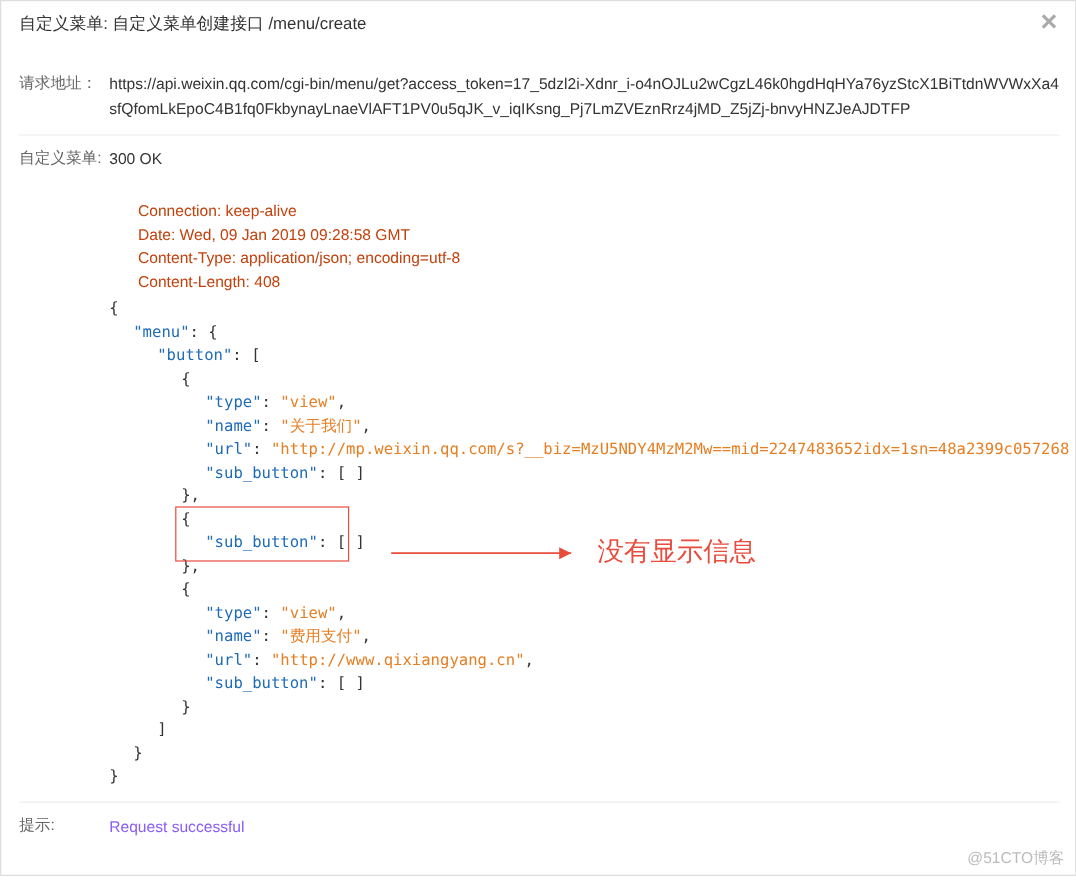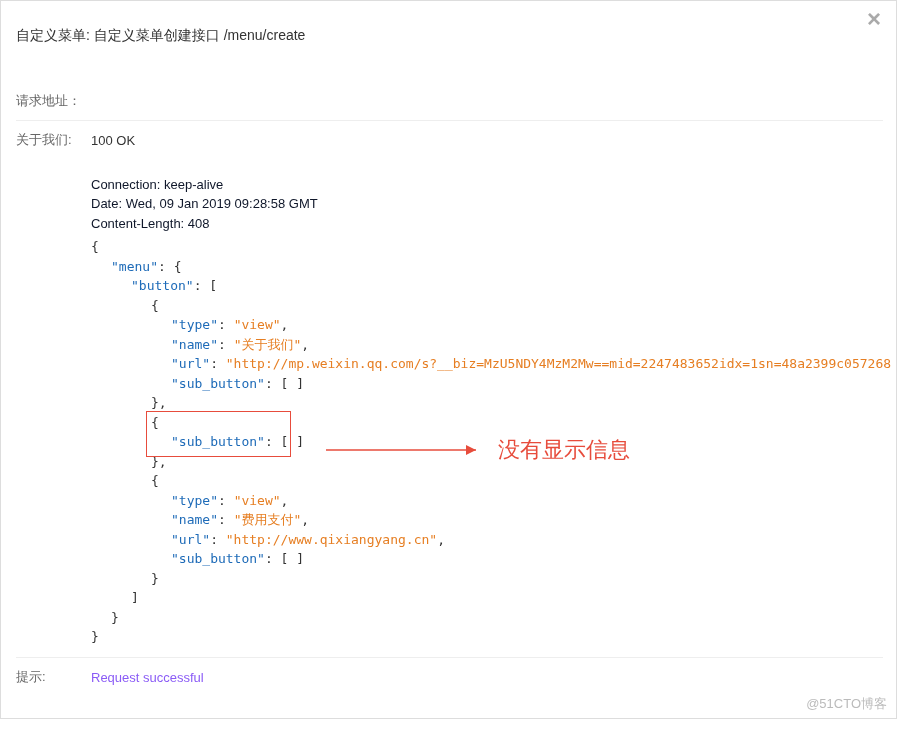--- a/index.html
+++ b/index.html
@@ -9,21 +9,21 @@
       color: #333;
       background: #fff;
       width: 897px;
       position: relative;
     }
     .dialog {
       border: 1px solid #ddd;
       background: #fff;
     }
     .dialog-header {
-      padding: 26px 15px;
+      padding: 10px 15px;
       border-bottom: 1px solid transparent;
       position: relative;
     }
     .dialog-title {
       font-size: 14px;
       color: #333;
     }
     .close-btn {
       position: absolute;
       right: 15px;
@@ -50,21 +50,21 @@
       font-size: 13px;
     }
     .value {
       flex: 1;
       word-break: break-all;
       color: #333;
       font-size: 13px;
       line-height: 1.6;
     }
     .status-ok { color: #333; }
-    .headers { color: #0f172a; margin-top: 2px; }
+    .headers { color: #c2410c; margin-top: 2px; margin-left: 24px; }
     .headers div { line-height: 1.5; }
     .json-block {
       font-family: Consolas, monospace;
       font-size: 13px;
       line-height: 1.5;
       margin-top: 4px;
       position: relative;
       white-space: nowrap;
     }
     .brace, .bracket, .comma { color: #333; }
@@ -107,30 +107,32 @@
 
   <div class="dialog-header">
     <span class="dialog-title">自定义菜单: 自定义菜单创建接口 /menu/create</span>
     <span class="close-btn">×</span>
   </div>
 
   <div class="content">
 
     <div class="row">
       <div class="label">请求地址：</div>
+      <div class="value">https://api.weixin.qq.com/cgi-bin/menu/get?access_token=17_5dzl2i-Xdnr_i-o4nOJLu2wCgzL46k0hgdHqHYa76yzStcX1BiTtdnWVWxXa4sfQfomLkEpoC4B1fq0FkbynayLnaeVlAFT1PV0u5qJK_v_iqIKsng_Pj7LmZVEznRrz4jMD_Z5jZj-bnvyHNZJeAJDTFP</div>
     </div>
 
     <div class="row">
-      <div class="label">关于我们:</div>
+      <div class="label">自定义菜单:</div>
       <div class="value">
-        <div class="status-ok">100 OK</div>
+        <div class="status-ok">300 OK</div>
         <br>
         <div class="headers">
           <div>Connection: keep-alive</div>
           <div>Date: Wed, 09 Jan 2019 09:28:58 GMT</div>
+          <div>Content-Type: application/json; encoding=utf-8</div>
           <div>Content-Length: 408</div>
         </div>
 
         <div class="json-block">
           <div class="brace">{</div>
           <div class="indent1"><span class="key">"menu"</span><span class="colon">: </span><span class="brace">{</span></div>
           <div class="indent2"><span class="key">"button"</span><span class="colon">: </span><span class="bracket">[</span></div>
           <div class="indent3"><span class="brace">{</span></div>
           <div class="indent4"><span class="key">"type"</span><span class="colon">: </span><span class="string">"view"</span><span class="comma">,</span></div>
           <div class="indent4"><span class="key">"name"</span><span class="colon">: </span><span class="string">"关于我们"</span><span class="comma">,</span></div>

